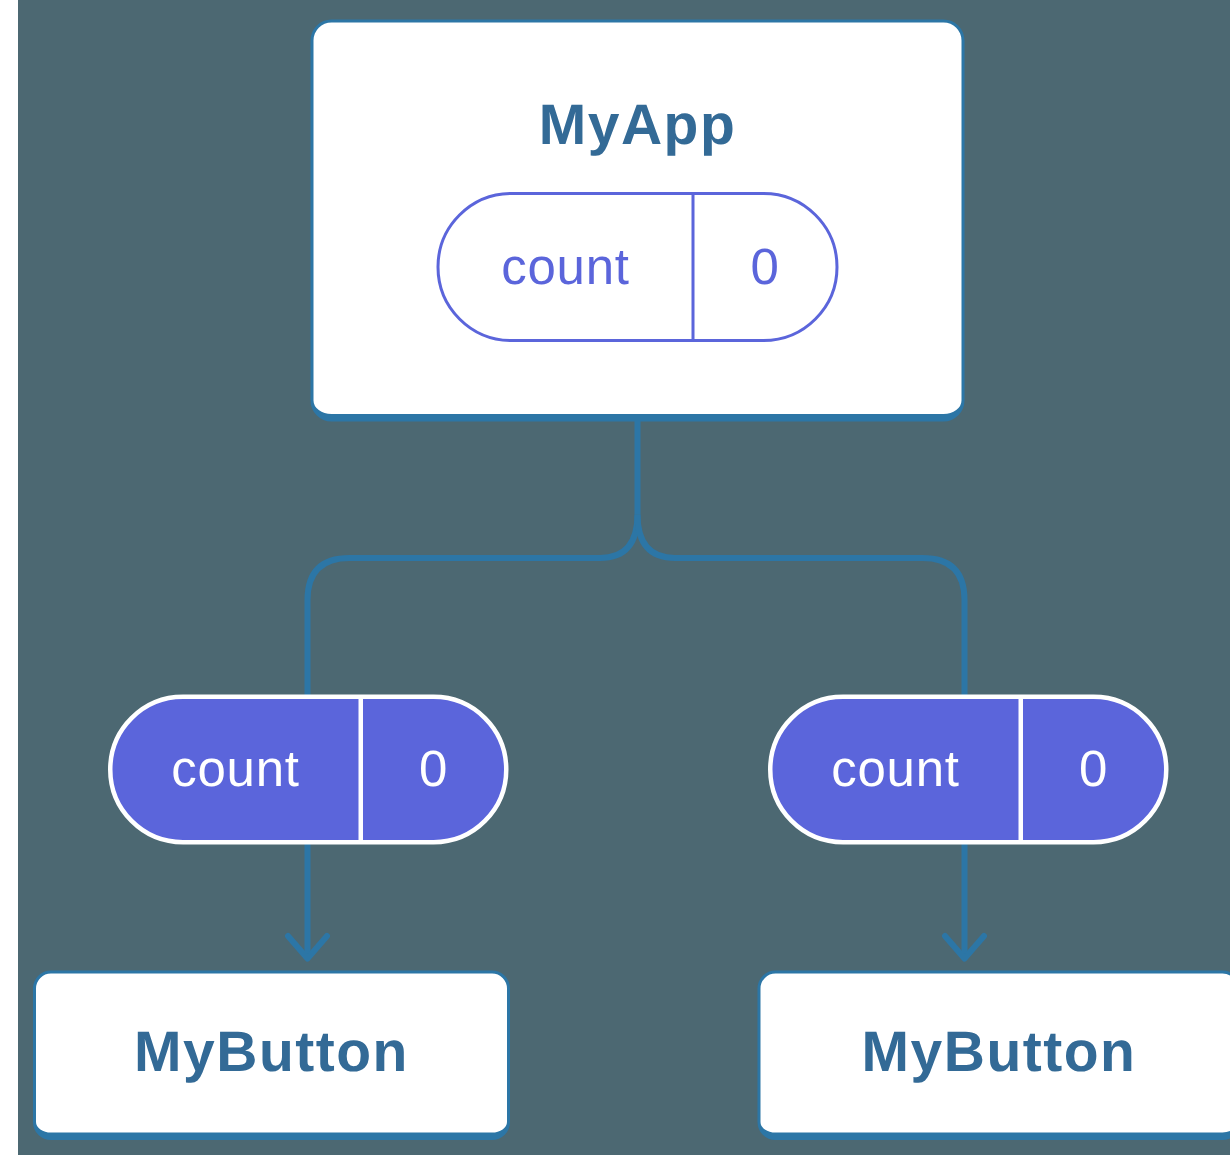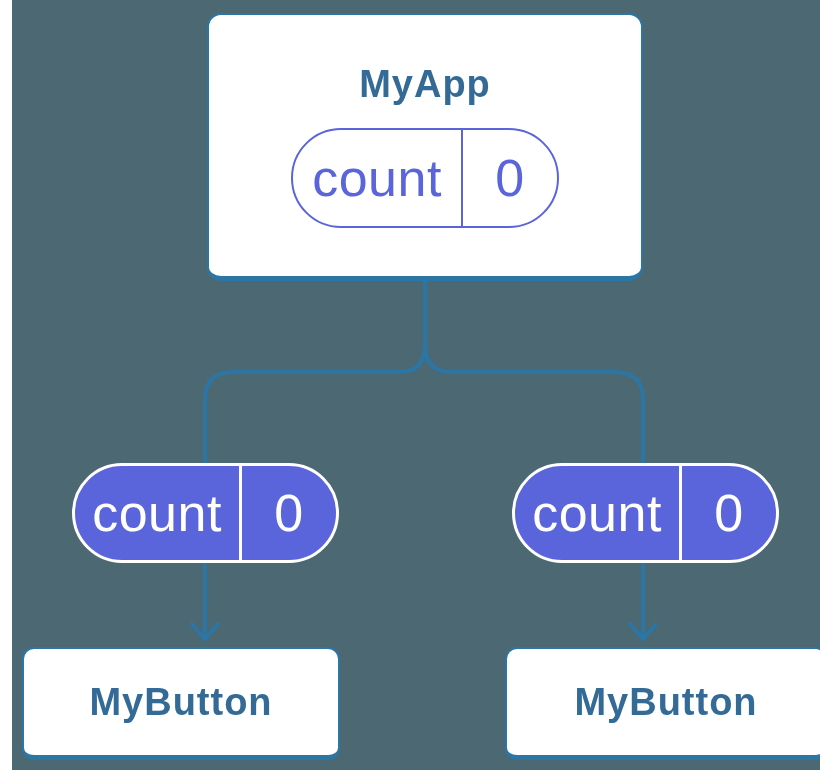--- a/index.html
+++ b/index.html
@@ -55,21 +55,21 @@
     border-radius: 12px;
   }
   .child-left  { left: 10px;  width: 318px; }
   .child-right { left: 493px; width: 322px; }
   .pill {
     box-sizing: border-box;
     display: flex;
     align-items: stretch;
     height: 100px;
     border-radius: 50px;
-    font-size: 52px;
+    font-size: 34px;
     letter-spacing: 0.5px;
     overflow: hidden;
   }
   .pill-outline {
     width: 268px;
     background: var(--card_bg, #FFFFFF);
     border: 2.5px solid var(--purple, #5B65DB);
     color: var(--purple, #5B65DB);
   }
   .pill-solid {

